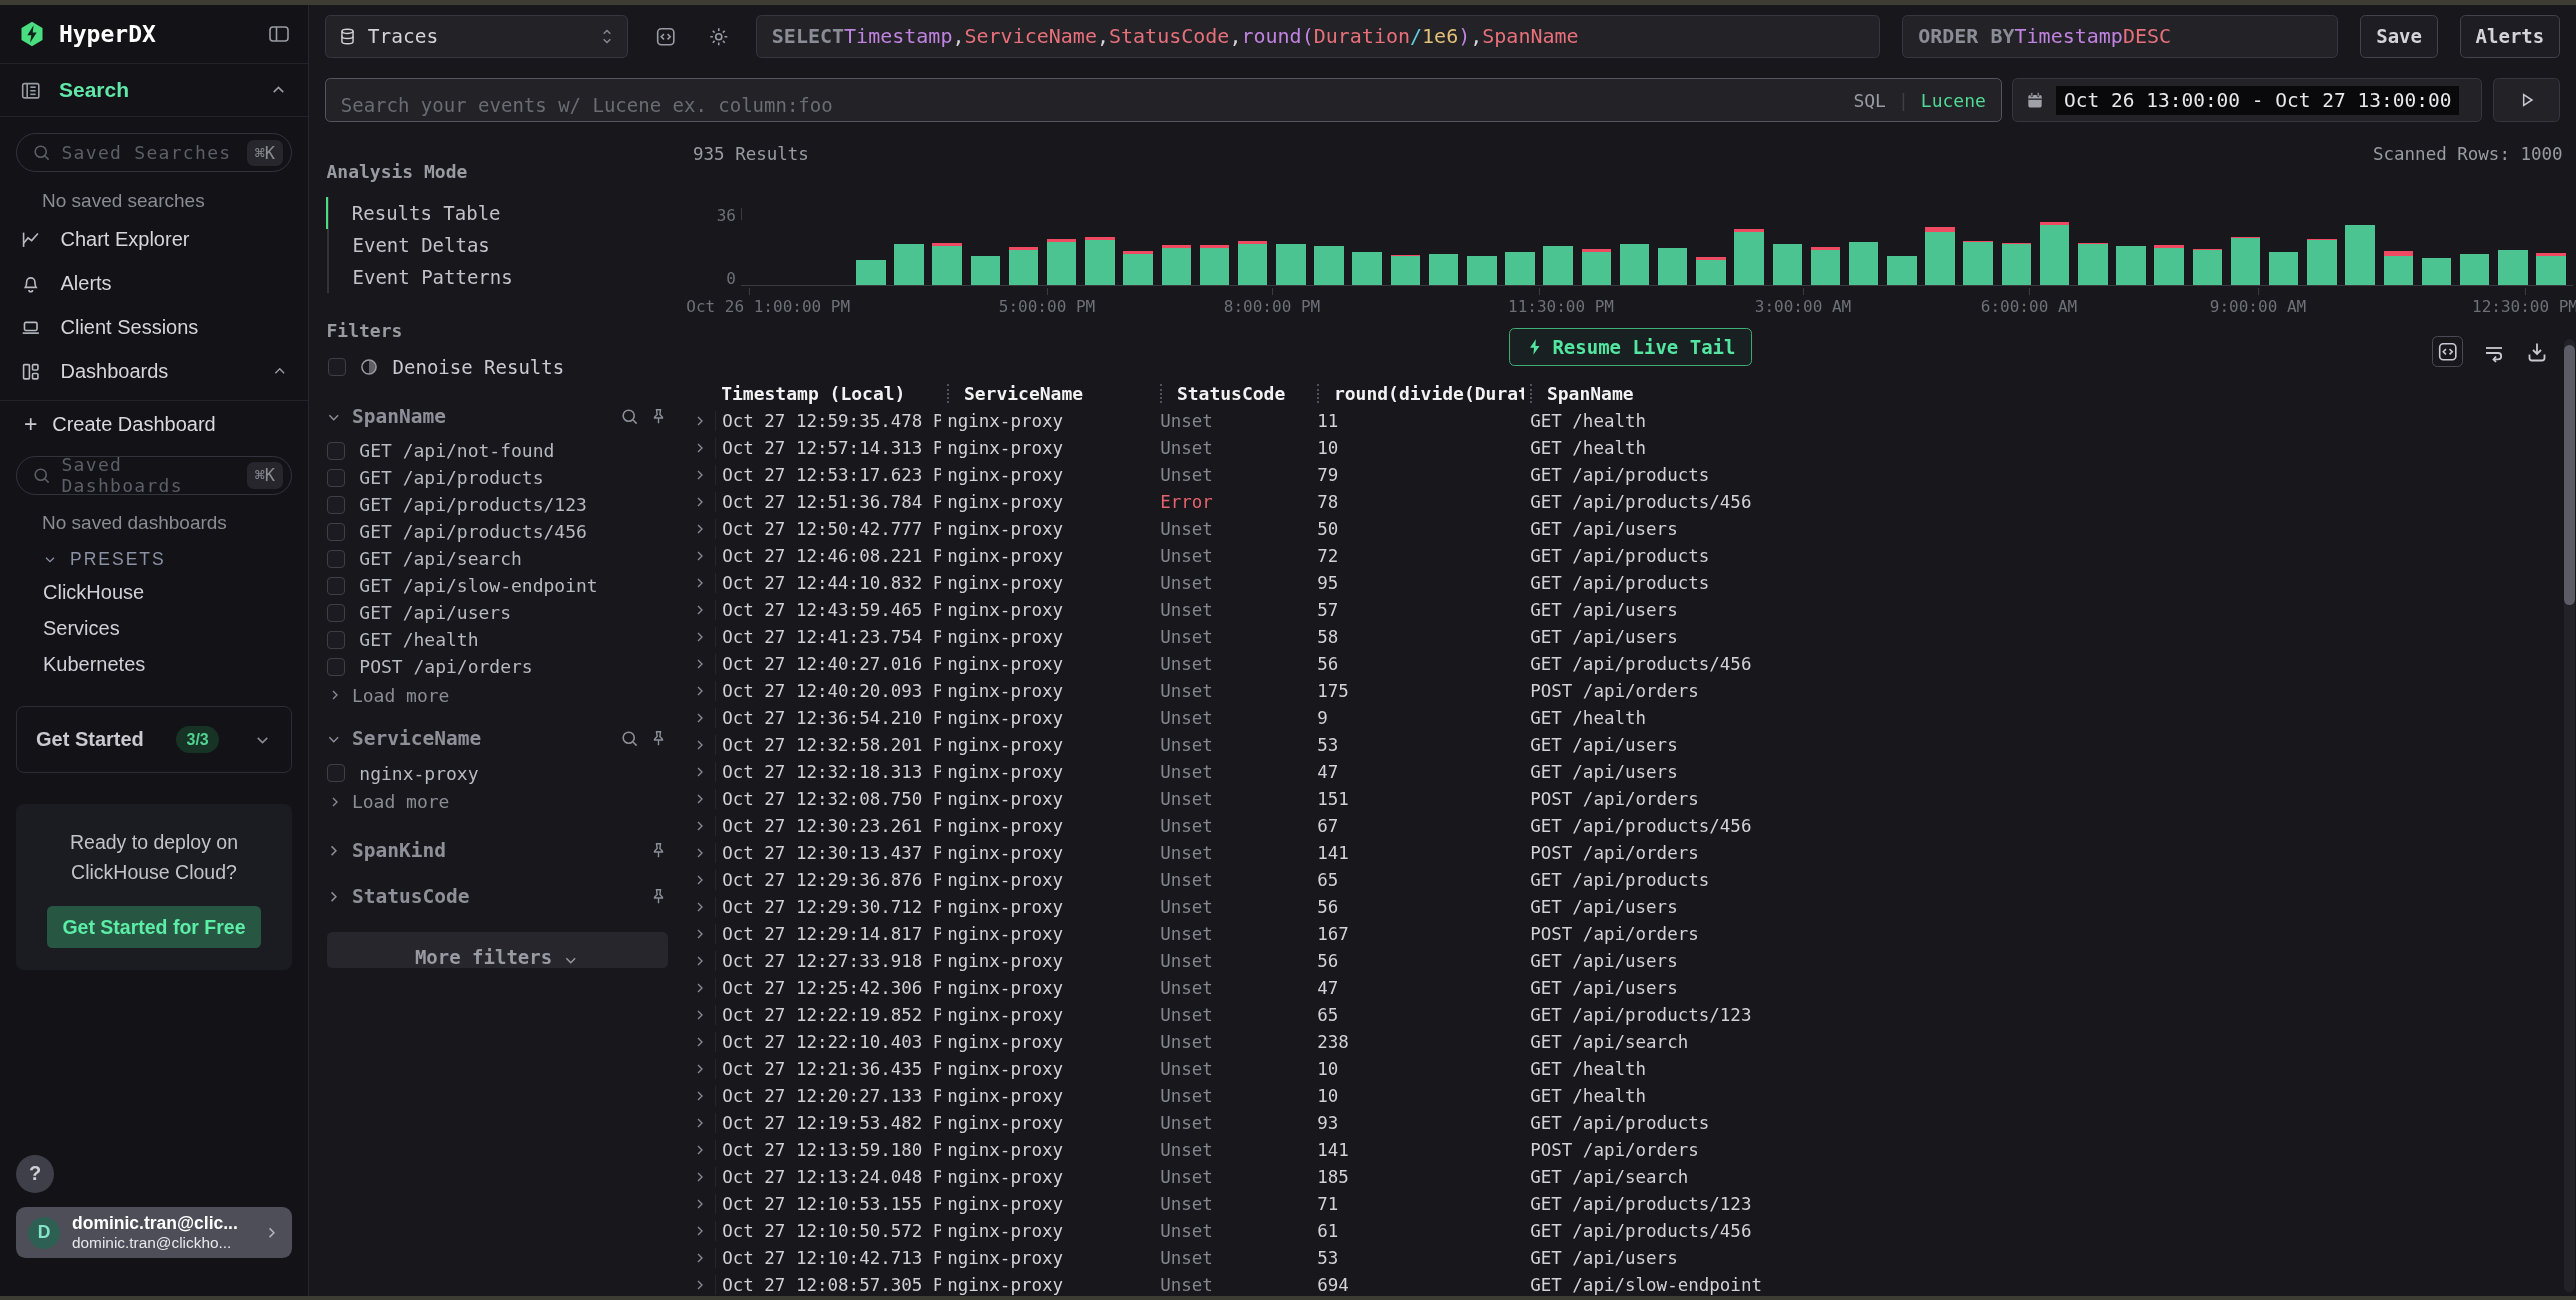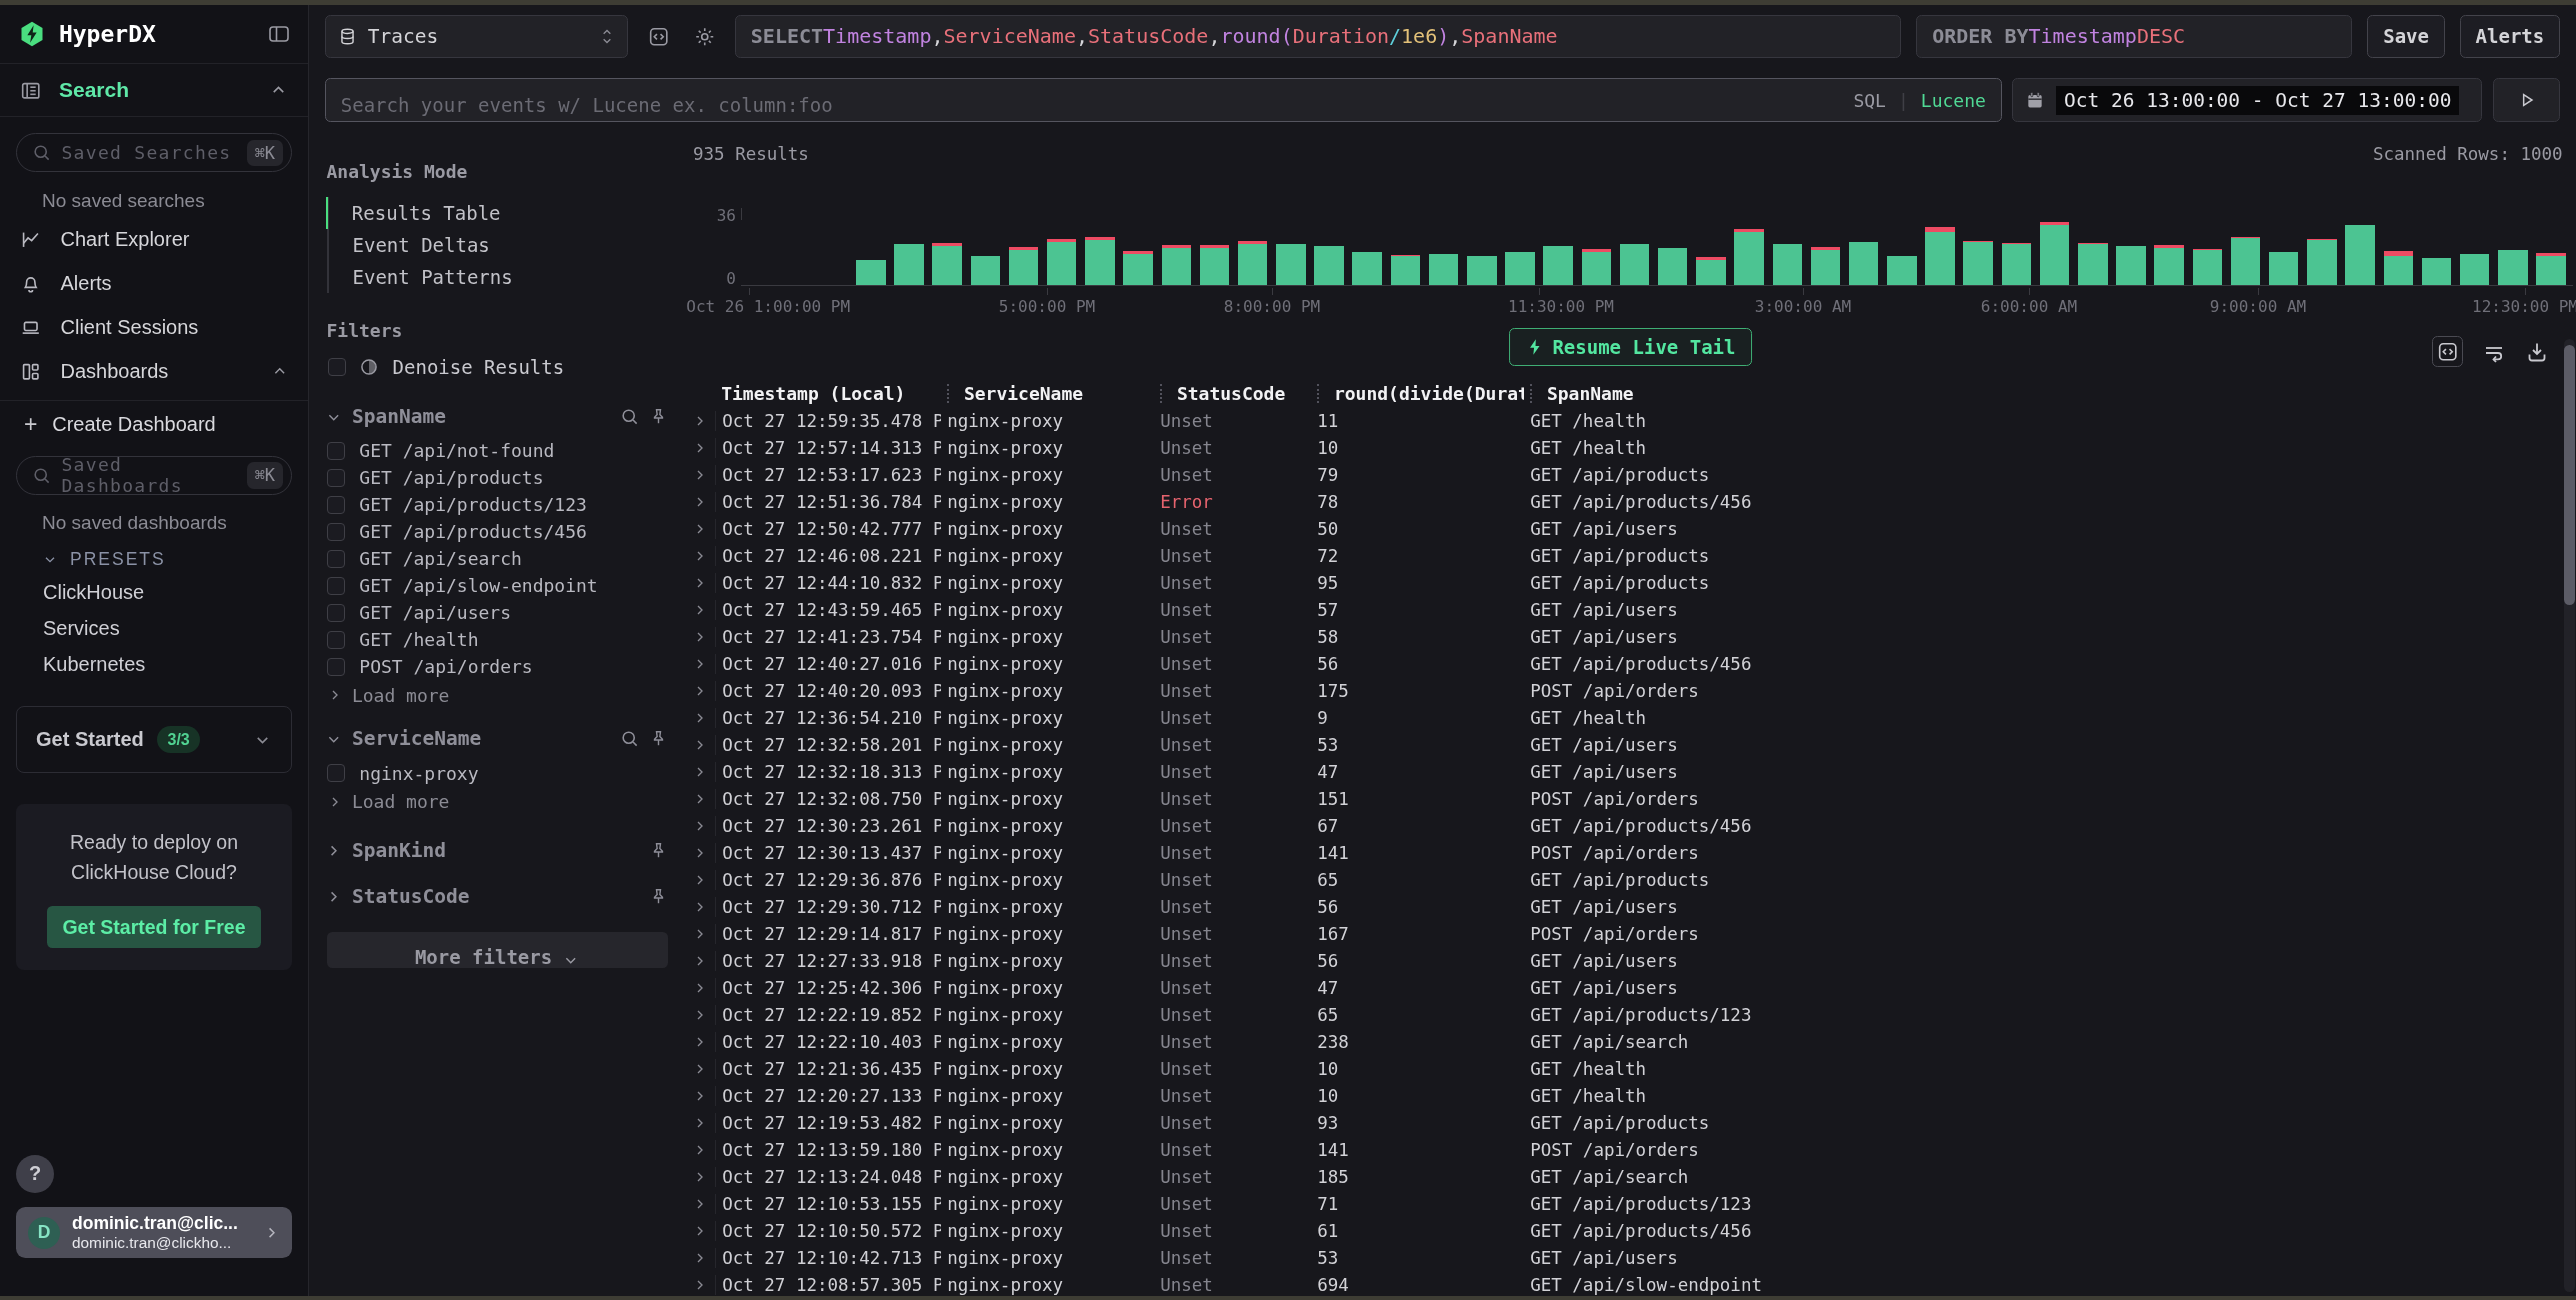--- a/index.html
+++ b/index.html
@@ -32,21 +32,21 @@
   .nav-item .icn { color:#b9b9c1; }
   .nav-item .grow { flex:1; }
   .nav-group-line { border-bottom:1.3px solid #222228; margin-top:6.7px; }
   .create-dash { height:48px; display:flex; align-items:center; gap:14.8px; padding:0 24px; font-size:20px; color:#d9d9de; cursor:pointer; }
   .plus-glyph { font-size:23px; color:#c9c9cf; }
   .presets-row { display:flex; align-items:center; gap:12px; padding:9.4px 0 4px 42px;
     color:#8b92a6; font-size:17.5px; letter-spacing:2px; cursor:pointer; }
   .preset-item { padding:6.7px 0 6.7px 43px; font-size:20px; color:#d0d0d6; cursor:pointer; }
   .team-settings { margin-top:38px; }
   .gs-card { margin:23px 16px 0; border:1.3px solid #2c2c34; border-radius:8px; height:67px;
-    display:flex; align-items:center; gap:13px; padding:0 19px; cursor:pointer; }
+    display:flex; align-items:center; gap:32px; padding:0 19px; cursor:pointer; }
   .gs-label { font-size:20px; font-weight:bold; color:#c9c9cf; }
   .gs-badge { background:#173326; color:#51d392; border-radius:671px; padding:4.7px 10.7px; font-size:16px; font-weight:bold; }
   .gs-chev { margin-left:auto; color:#8b8b94; }
   .promo { margin:31px 16px 0; background:#1b1b22; border-radius:8px; padding:24px 16px 21.5px; text-align:center; }
   .promo .pline { font-size:19.5px; color:#c2c2c9; line-height:29.5px; }
   .promo-btn { margin:19px auto 0; width:88%; height:42px; background:#275643; color:#5ceda6;
     font-size:19.5px; font-weight:bold; border:none; border-radius:5.4px; cursor:pointer; display:flex; align-items:center; justify-content:center;
     font-family:"Liberation Sans", sans-serif; }
   .side-bottom { padding:0 16px 38px; }
   .help-circle { width:38px; height:38px; border-radius:50%; background:#3f3f49; color:#cfcfd5;
@@ -55,21 +55,21 @@
     gap:12px; padding:0 12px; cursor:pointer; }
   .avatar { width:32px; height:32px; border-radius:50%; background:#2e5f53; color:#86e4c4;
     font-weight:bold; font-size:17.5px; display:flex; align-items:center; justify-content:center; }
   .user-lines { flex:1; min-width:0; }
   .user-name { font-size:17.5px; font-weight:bold; color:#fff; white-space:nowrap; }
   .user-email { font-size:15.4px; color:#e8e8ed; white-space:nowrap; }
   .user-chev { color:#b6b6bf; }
 
   
   .right { flex:1; display:flex; flex-direction:column; background:#17171c; min-width:0; }
-  .row1 { height:62px; display:flex; align-items:center; gap:15px; padding:0 16px; }
+  .row1 { height:62px; display:flex; align-items:center; gap:22px; padding:0 16px; }
   .row2 { height:66px; display:flex; align-items:center; gap:10.7px; padding:0 16px; }
   .inputbox { background:#222227; border:1.3px solid #36363e; border-radius:5.4px; height:43px;
     display:flex; align-items:center; font-family:"DejaVu Sans Mono", monospace; }
   .traces-select { width:303px; padding:0 12px; gap:10.7px; color:#d4d4d8; font-size:19.5px; cursor:pointer; }
   .traces-select .tlabel { flex:1; }
   .iconbtn { width:31px; height:31px; background:transparent; border:none; border-radius:5.4px;
     display:flex; align-items:center; justify-content:center; color:#9a9aa3; cursor:pointer; }
   .sql-input { flex:1; padding:0 14.8px; font-size:20px; overflow:hidden; white-space:nowrap; cursor:text; }
   .orderby-input { flex:none; width:436px; }
   .tok-kw { color:#8c8c96; font-weight:bold; }

